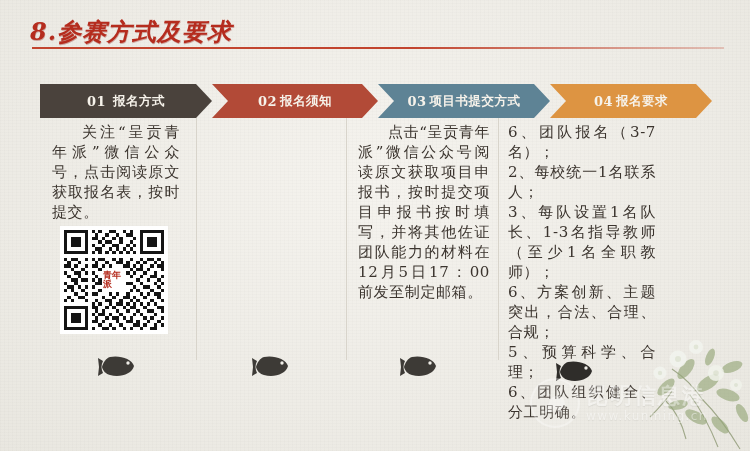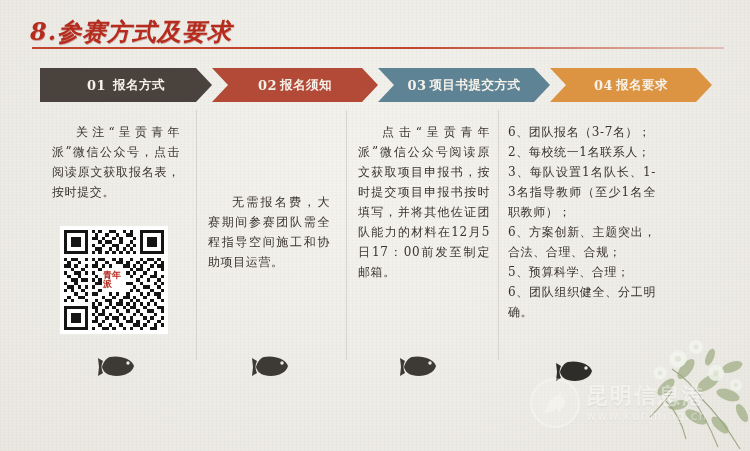--- a/index.html
+++ b/index.html
@@ -30,21 +30,21 @@
     font-size:24px;font-weight:bold;font-style:italic;
     color:#b52c1e;letter-spacing:1px;white-space:nowrap;
     text-shadow:0.5px 0.5px 0 rgba(150,30,20,.35);
   }
   .title-rule{
     position:absolute;left:2px;top:31px;width:692px;height:2px;
     background:linear-gradient(90deg,#c2452f 0%,#c2452f 55%,rgba(194,69,47,.25) 100%);
   }
 
   
-  .chevrons{position:absolute;left:40px;top:68px;z-index:6;height:30px;width:672px;}
+  .chevrons{position:absolute;left:40px;top:84px;z-index:6;height:30px;width:672px;}
   .chev{
     position:absolute;top:0;height:34px;
     display:flex;align-items:center;justify-content:center;
     color:#f6f2ea;
     font-family:"DejaVu Serif","Liberation Serif",serif;
     font-size:12.5px;font-weight:bold;letter-spacing:.5px;
     white-space:nowrap;
     clip-path:polygon(0 0, calc(100% - 16px) 0, 100% 50%, calc(100% - 16px) 100%, 0 100%);
   }
   .chev.c1{left:0px;width:172px;background:#4a423c;}
@@ -62,21 +62,21 @@
   .chev.c1 .cap{padding-left:6px;}
 
   
   .divider{position:absolute;width:1px;background:#d8d4cb;z-index:4;}
 
   
   .col{position:absolute;z-index:5;}
   .col p{
     margin:0;
     font-family:"DejaVu Serif","Liberation Serif",serif;
-    font-size:12px;
+    font-size:15px;
     line-height:20px;
     color:#3b342e;
     text-align:justify;
     text-justify:inter-ideograph;
     letter-spacing:.6px;
   }
   .col p.indent{text-indent:2em;}
 
   .col1{left:52px;top:122px;width:128px;}
   .col2{left:208px;top:192px;width:122px;}
@@ -425,23 +425,20 @@
             <rect x="22" y="28" width="1" height="1"></rect>
           <rect x="25" y="28" width="2" height="1"></rect>
         </g>
       </svg>
       <div class="qr-logo">
         <span class="qr-logo-mark">青年派</span>
       </div>
     </div>
   </div>
 
-  <div class="col col2">
-    <p class="indent">无需报名费，大赛期间参赛团队需全程指导空间施工和协助项目运营。</p>
-  </div>
 
   <div class="col col3">
     <p class="indent">点击“呈贡青年派”微信公众号阅读原文获取项目申报书，按时提交项目申报书按时填写，并将其他佐证团队能力的材料在12月5日17：00前发至制定邮箱。</p>
   </div>
 
   <div class="col col4">
     <p>6、团队报名（3-7名）；</p>
     <p>2、每校统一1名联系人；</p>
     <p>3、每队设置1名队长、1-3名指导教师（至少1名全职教师）；</p>
     <p>6、方案创新、主题突出，合法、合理、合规；</p>

